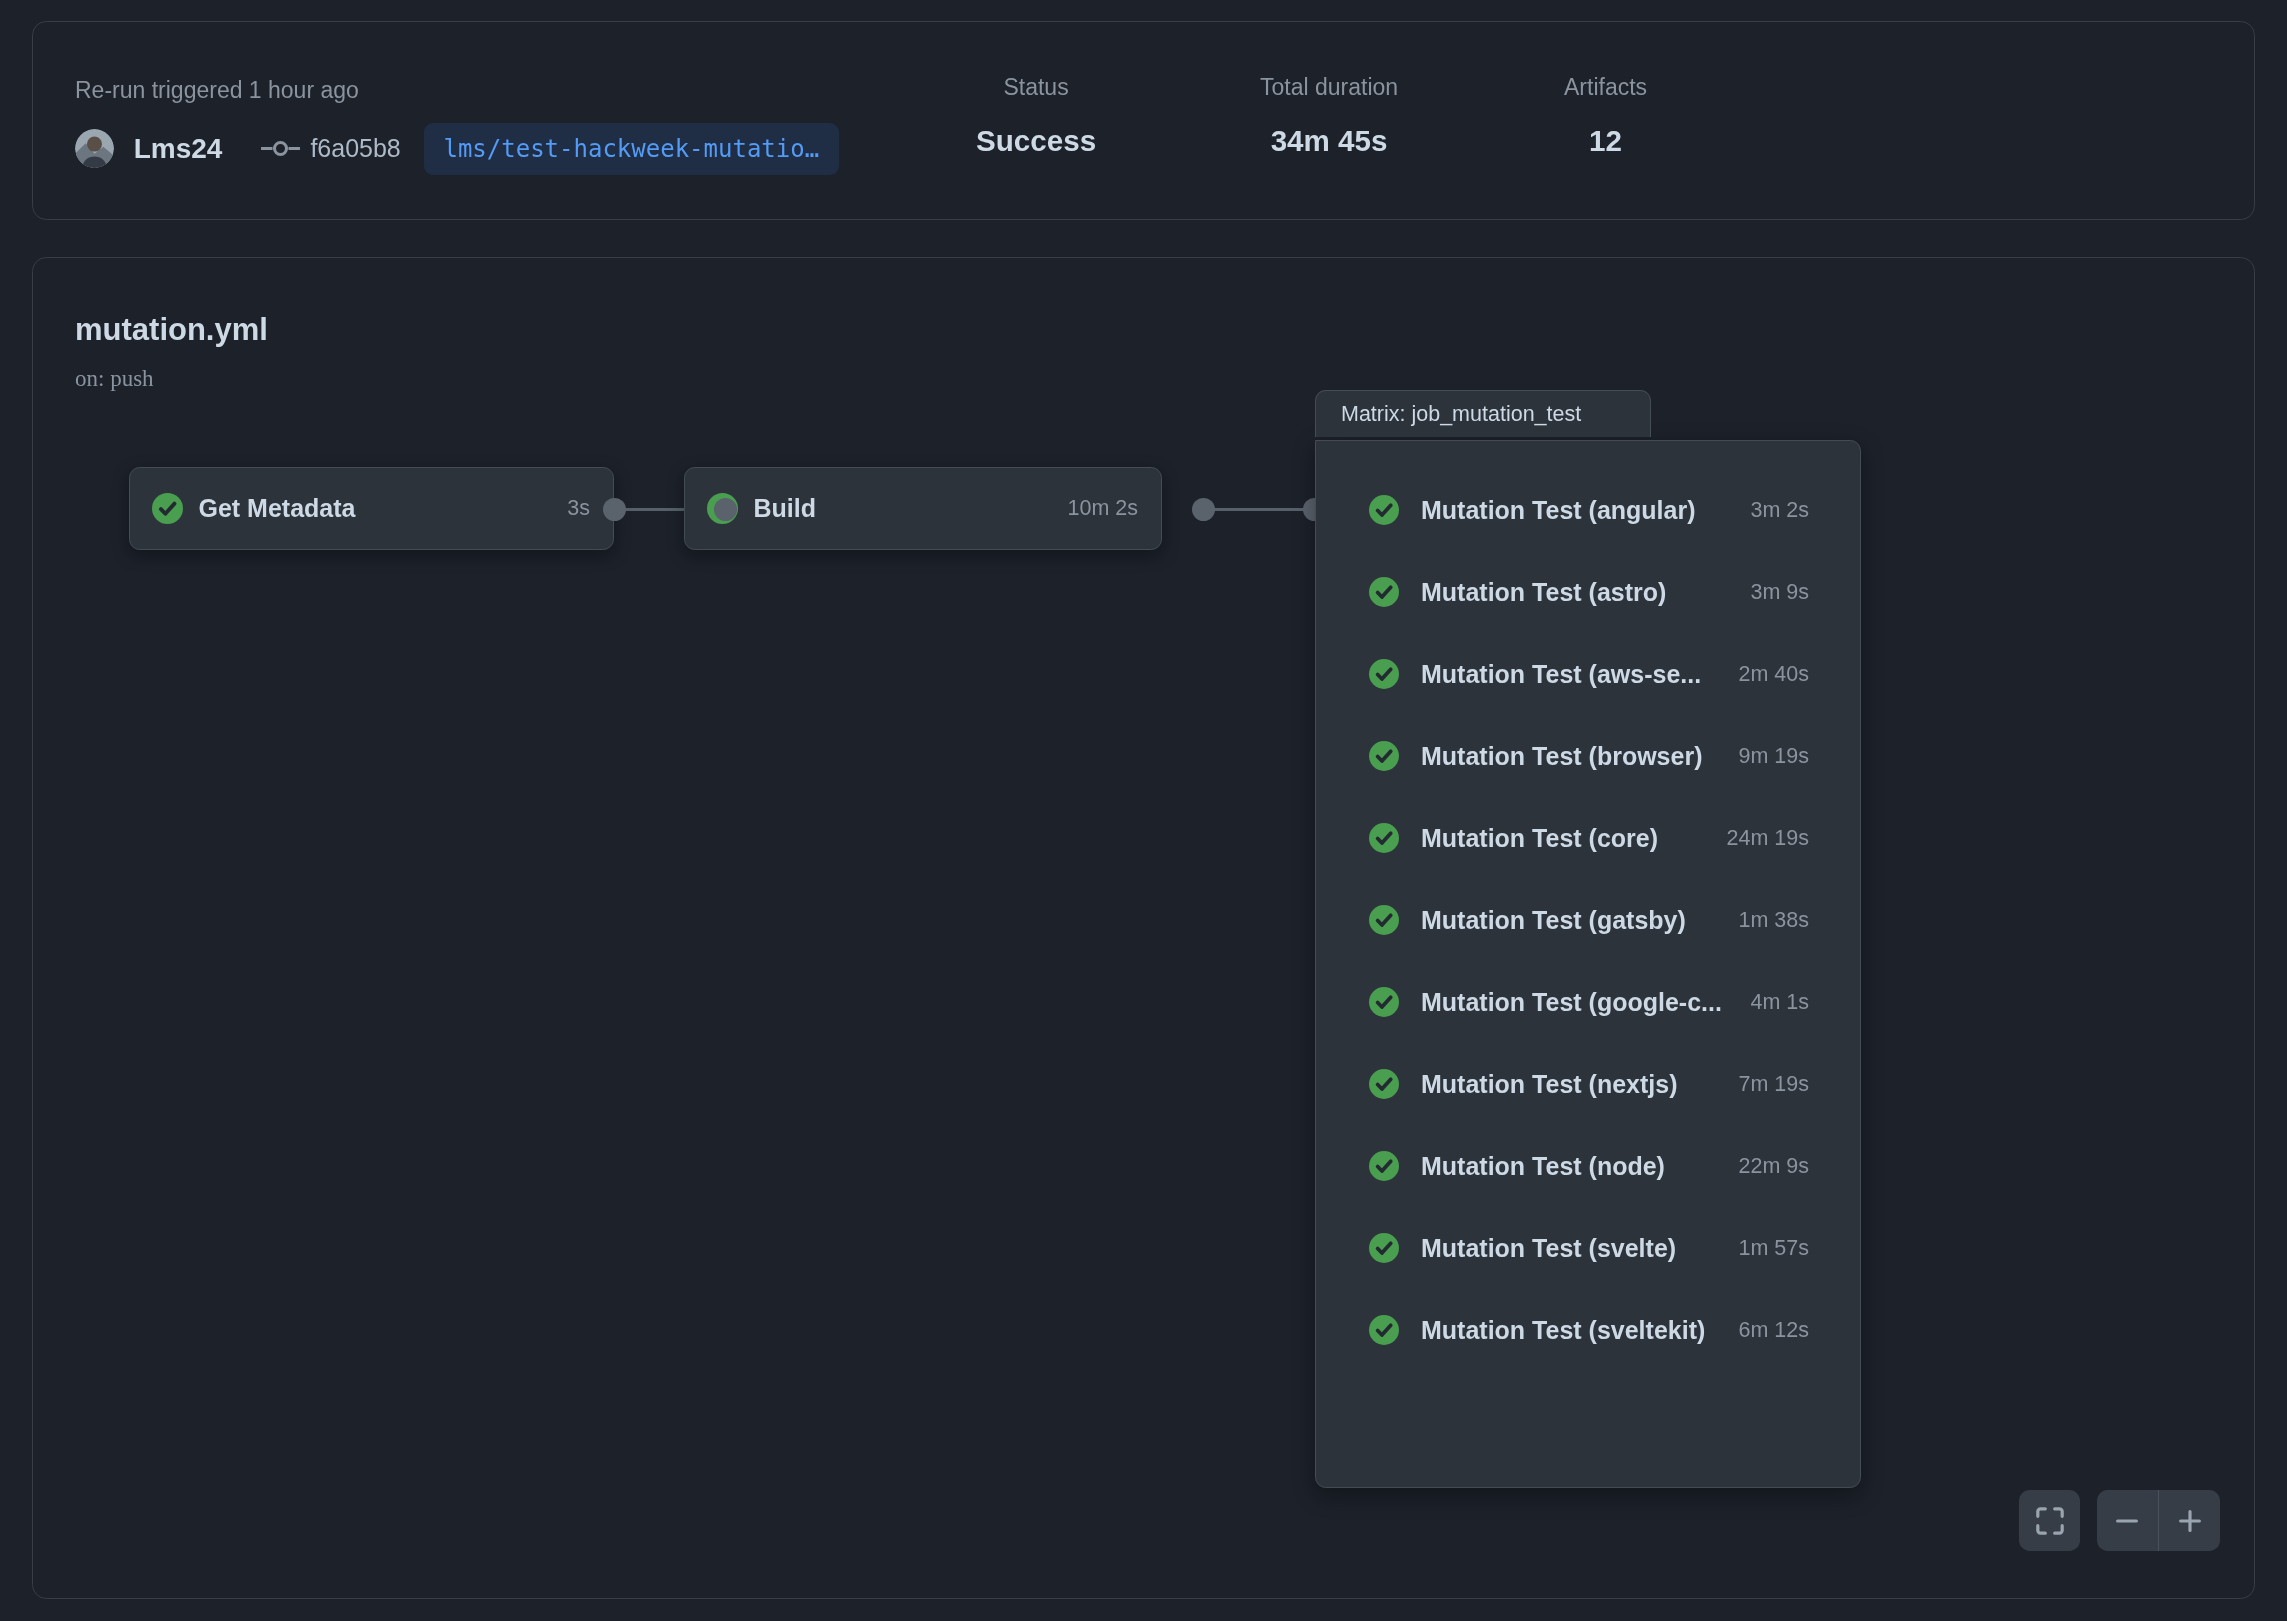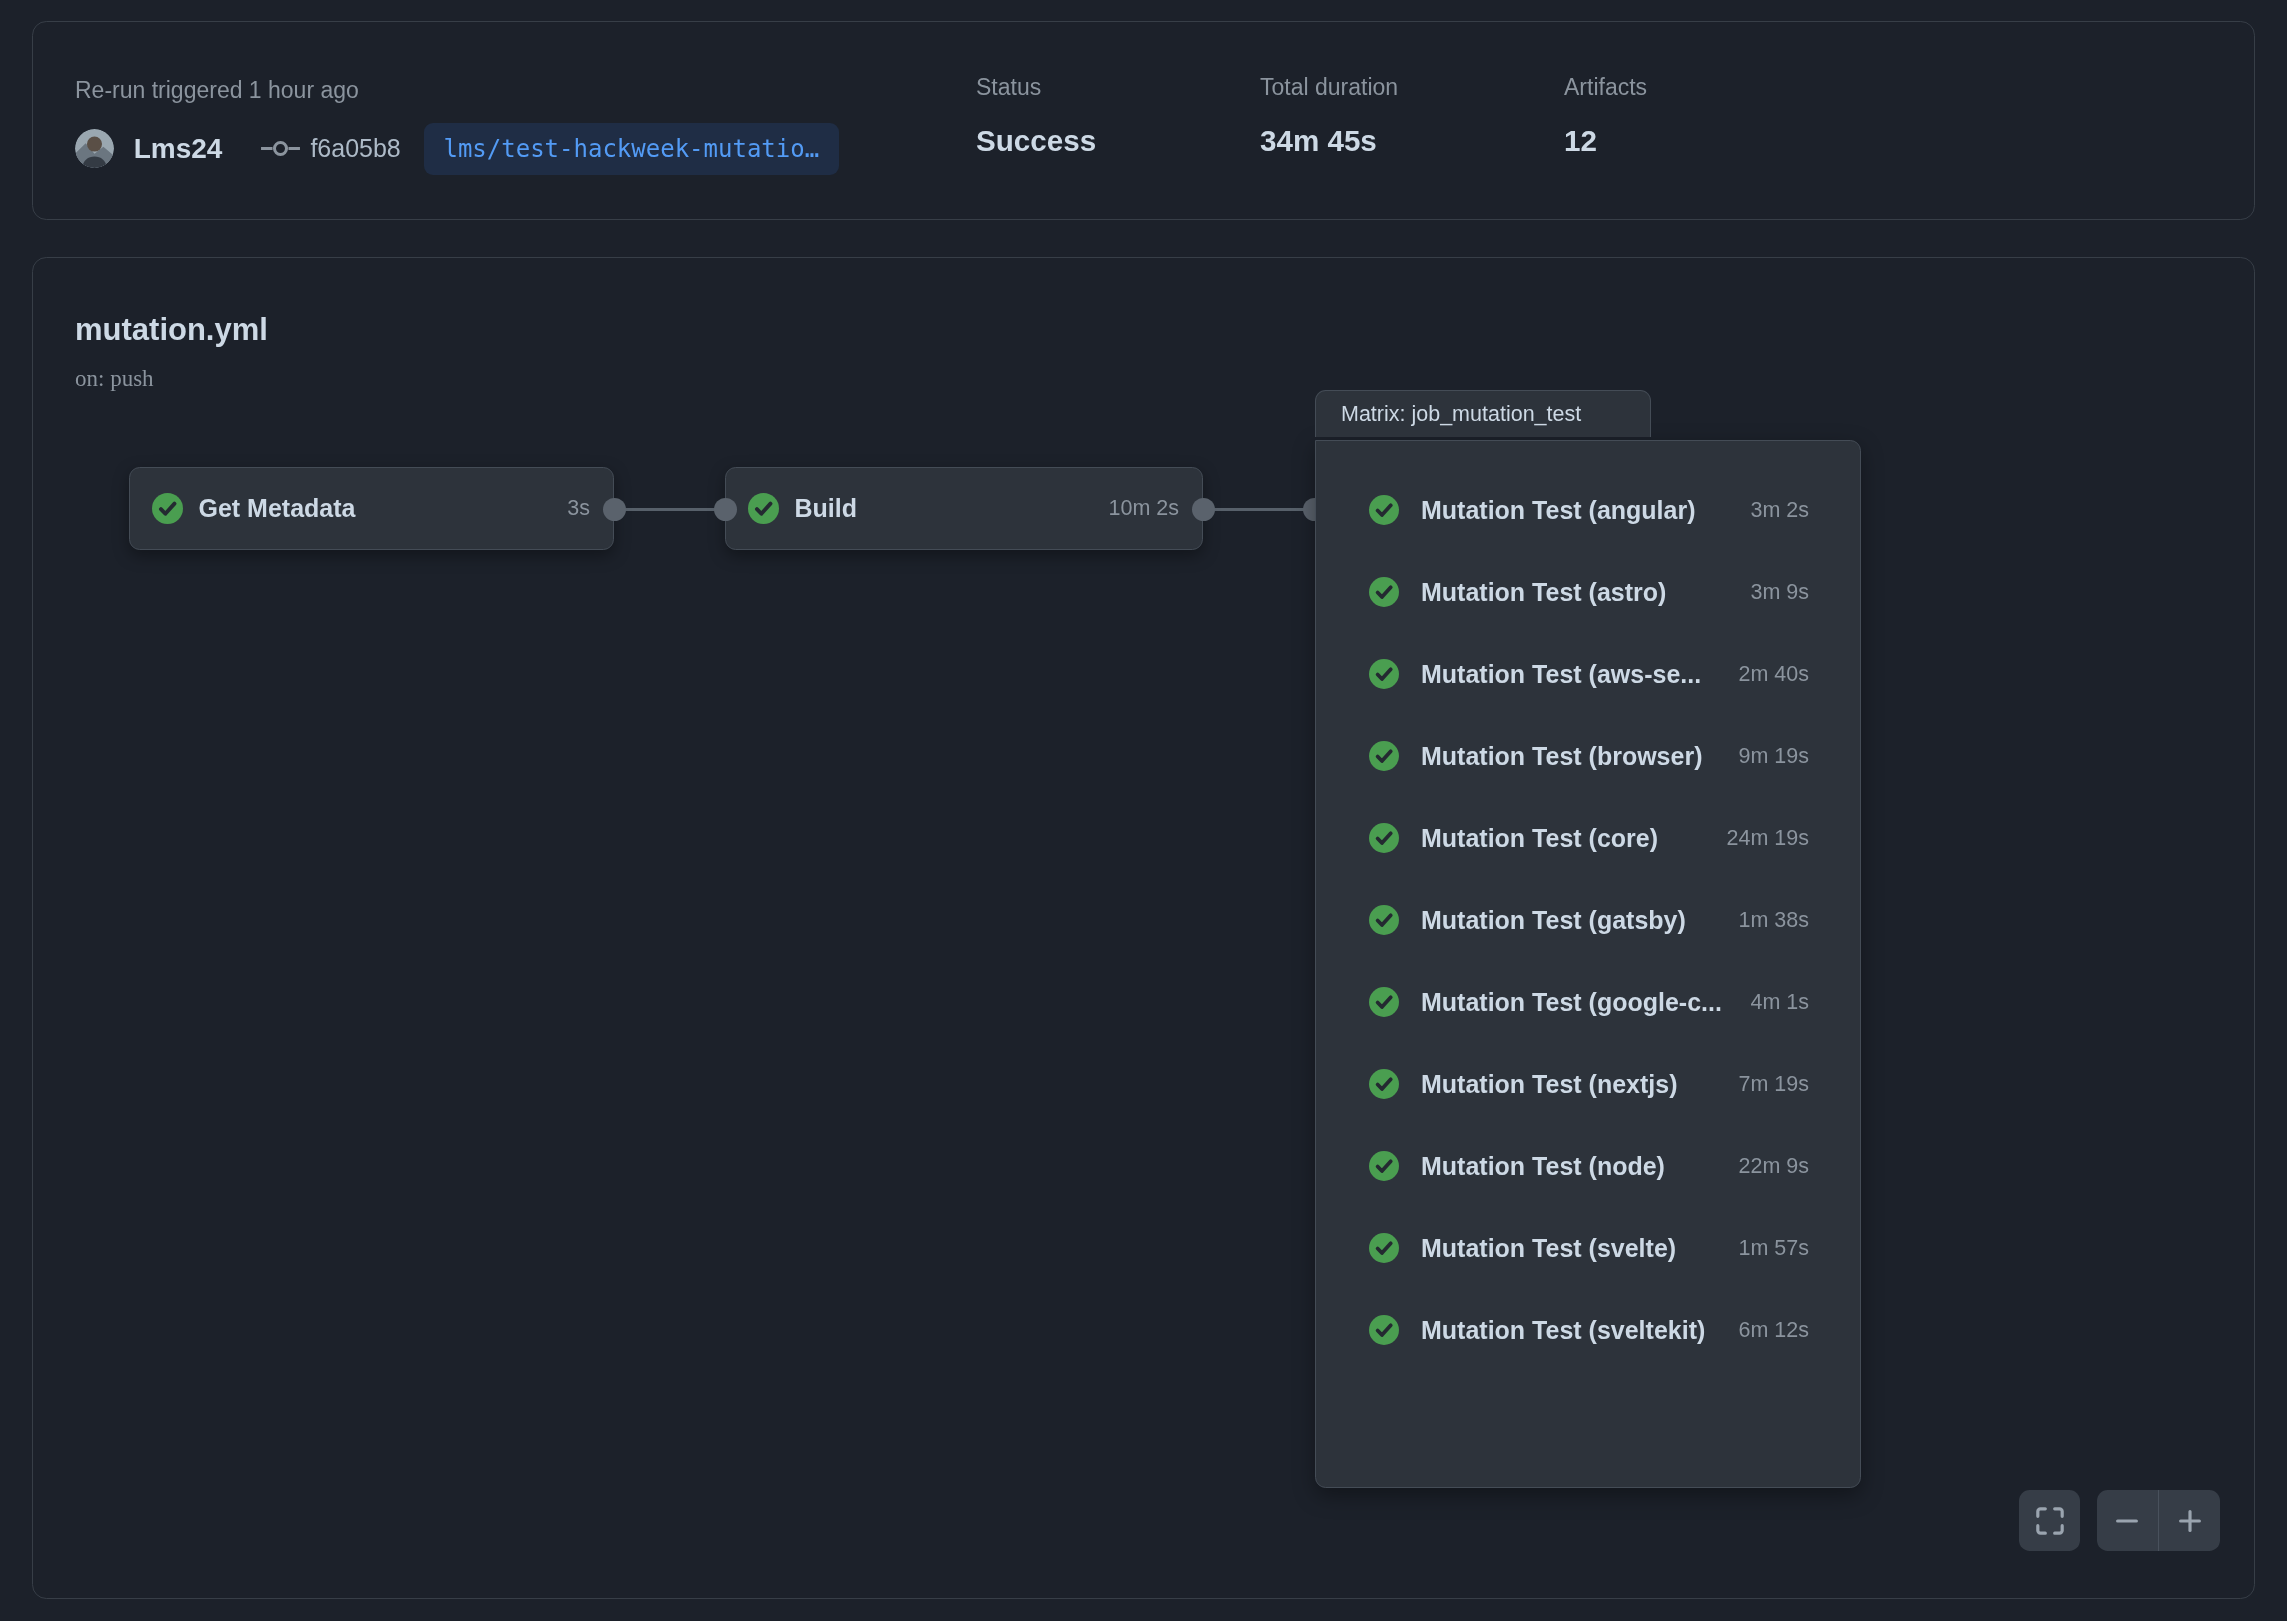--- a/index.html
+++ b/index.html
@@ -9,20 +9,21 @@
     position: relative;
     font-family: "Liberation Sans", sans-serif;
     color: #cdd9e5;
     overflow: hidden;
   }
   .card {
     position: absolute;
     border: 1.8px solid #373e47;
     border-radius: 14.3px;
     background: #1c212a;
+    text-align: center;
   }
   .header-card { left: 32px; top: 20.6px; width: 2223px; height: 199px; }
   .workflow-card { left: 32px; top: 257px; width: 2223px; height: 1342px; }
 
   .triggered-text {
     position: absolute; left: 42px; top: 52px;
     font-size: 23px; line-height: 32px; color: #8b949e;
   }
   .run-row {
     position: absolute; left: 42px; top: 101px; height: 52px;
@@ -174,21 +175,21 @@
   <div class="job-node" style="left:96px;top:209px;width:485px">
     <span class="check-icon">
       <svg width="31" height="31" viewBox="0 0 16 16">
           <use href="#check-circle"></use>
         </svg>
     </span>
     <span class="job-name">Get Metadata</span>
     <span class="job-duration">3s</span>
   </div>
 
-  <div class="job-node" style="left:692px;top:209px;width:478px">
+  <div class="job-node" style="left:651px;top:209px;width:478px">
     <span class="check-icon">
       <svg width="31" height="31" viewBox="0 0 16 16">
           <use href="#check-circle"></use>
         </svg>
     </span>
     <span class="job-name">Build</span>
     <span class="job-duration">10m 2s</span>
   </div>
 
   <div class="matrix-tab">

